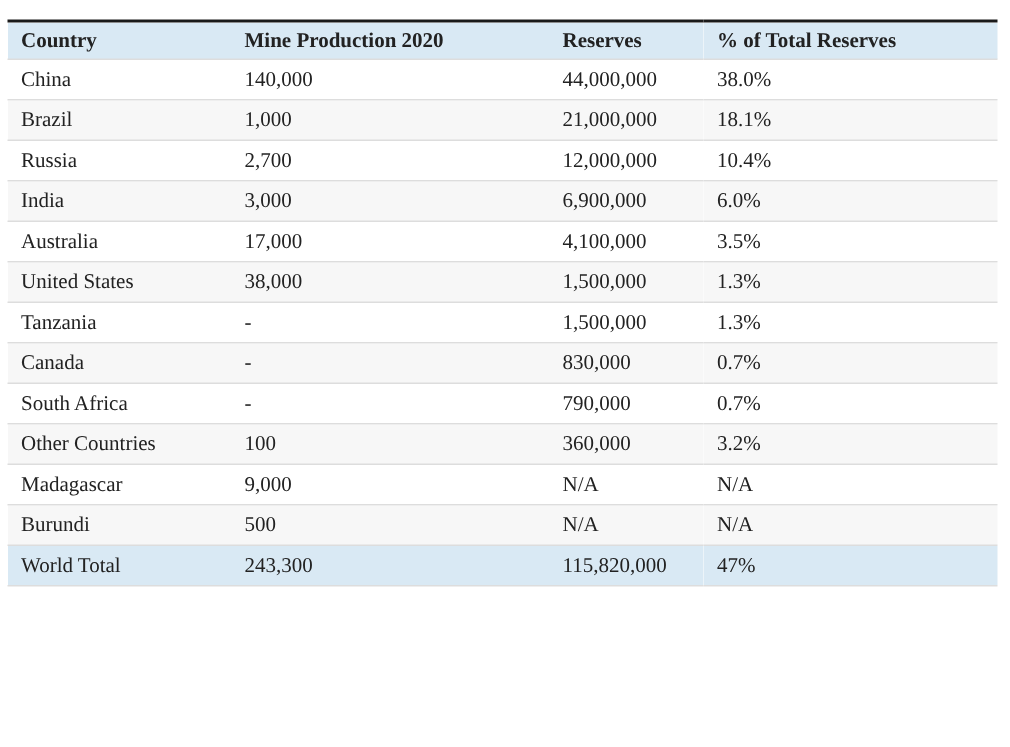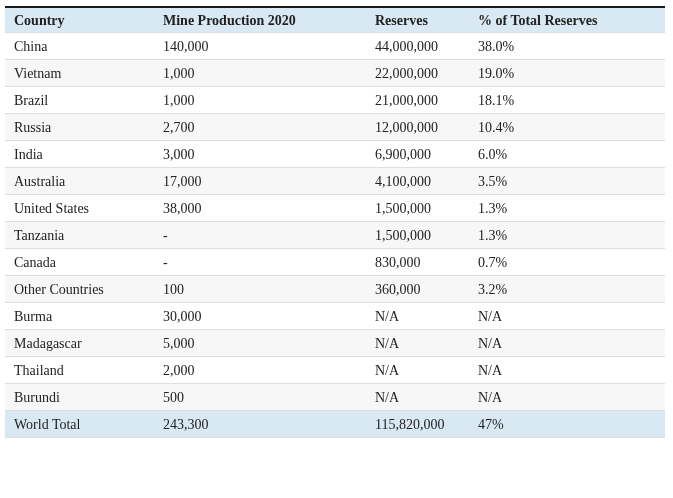--- a/index.html
+++ b/index.html
@@ -8,21 +8,21 @@
     --top-border:#1a1a1a;
     --alt-row-bg:#f7f7f7;
     --row-border:#dddddd;
     --text:#222222;
   }
   html,body{margin:0;padding:0;}
   body{
     width:673px;height:498px;overflow:hidden;background:#ffffff;
     font-family:"Liberation Serif","DejaVu Serif",serif;
   }
-  .page{padding:6px 0 0 5px;}
+  .page{padding:13px 0 0 5px;}
   table.reserves{
     border-collapse:collapse;
     table-layout:fixed;
     width:660px;
     border-top:2px solid var(--top-border);
   }
   col.c1{width:149px;} col.c2{width:212px;} col.c3{width:103px;} col.c4{width:196px;}
   th,td{
     text-align:left;
     font-size:14px;
@@ -67,26 +67,20 @@
         </tr>
     </thead>
     <tbody id="table-body">
         <tr>
           <td>China</td>
           <td>140,000</td>
           <td>44,000,000</td>
           <td>38.0%</td>
         </tr>
         <tr>
-          <td>Vietnam</td>
-          <td>1,000</td>
-          <td>22,000,000</td>
-          <td>19.0%</td>
-        </tr>
-        <tr>
           <td>Brazil</td>
           <td>1,000</td>
           <td>21,000,000</td>
           <td>18.1%</td>
         </tr>
         <tr>
           <td>Russia</td>
           <td>2,700</td>
           <td>12,000,000</td>
           <td>10.4%</td>
@@ -115,40 +109,34 @@
           <td>1,500,000</td>
           <td>1.3%</td>
         </tr>
         <tr>
           <td>Canada</td>
           <td>-</td>
           <td>830,000</td>
           <td>0.7%</td>
         </tr>
         <tr>
+          <td>South Africa</td>
+          <td>-</td>
+          <td>790,000</td>
+          <td>0.7%</td>
+        </tr>
+        <tr>
           <td>Other Countries</td>
           <td>100</td>
           <td>360,000</td>
           <td>3.2%</td>
         </tr>
         <tr>
-          <td>Burma</td>
-          <td>30,000</td>
-          <td>N/A</td>
-          <td>N/A</td>
-        </tr>
-        <tr>
           <td>Madagascar</td>
-          <td>5,000</td>
-          <td>N/A</td>
-          <td>N/A</td>
-        </tr>
-        <tr>
-          <td>Thailand</td>
-          <td>2,000</td>
+          <td>9,000</td>
           <td>N/A</td>
           <td>N/A</td>
         </tr>
         <tr>
           <td>Burundi</td>
           <td>500</td>
           <td>N/A</td>
           <td>N/A</td>
         </tr>
         <tr class="total">

